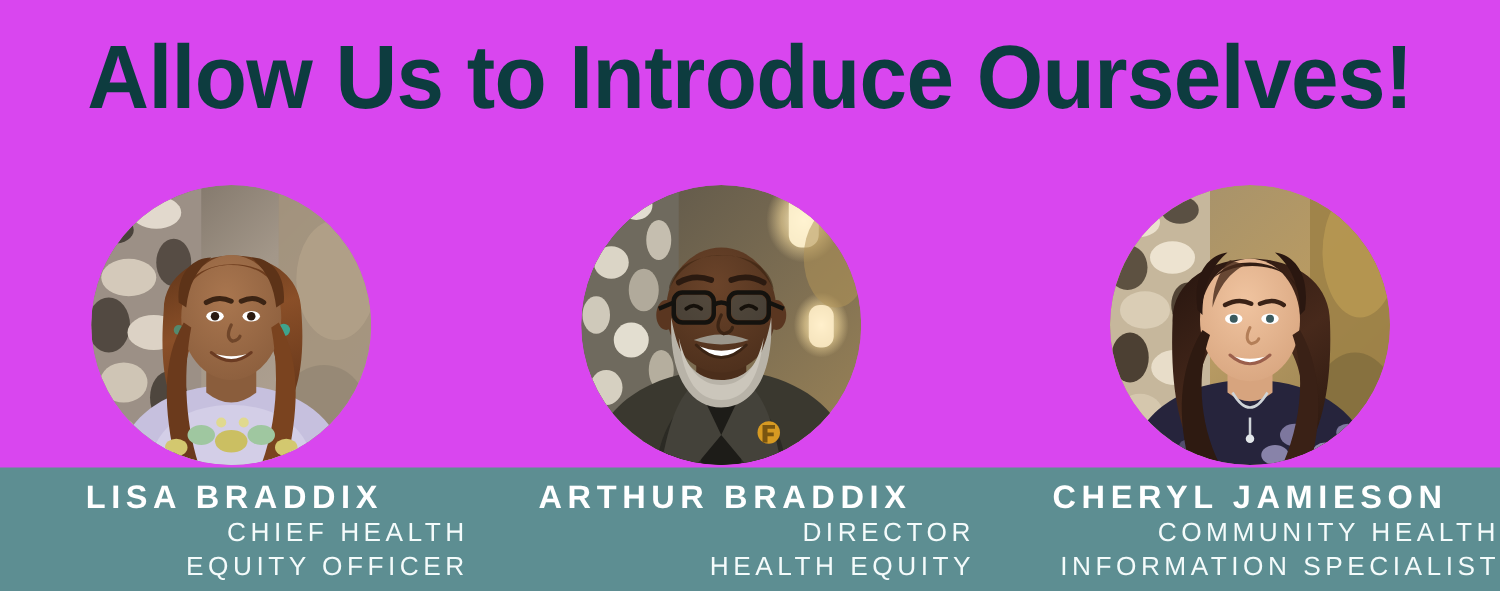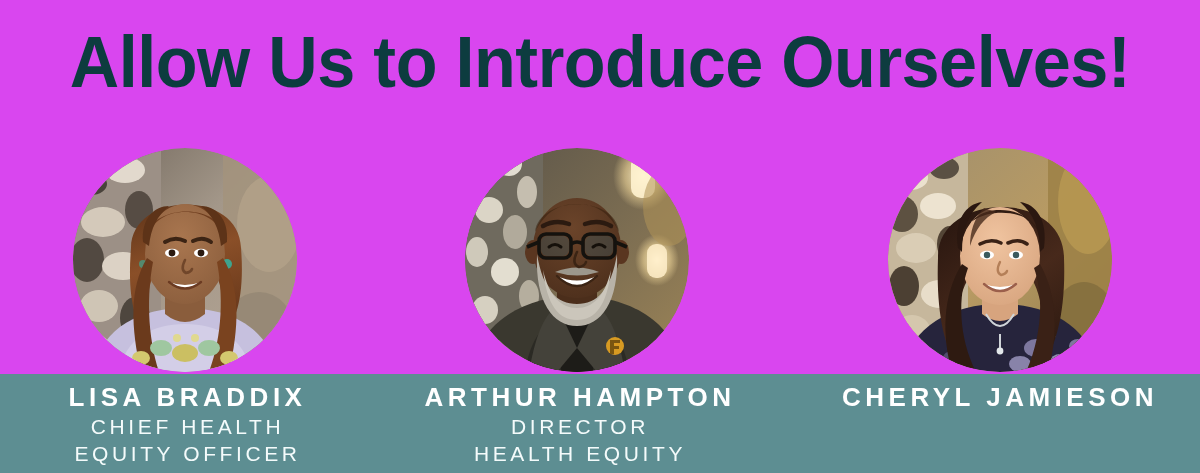--- a/index.html
+++ b/index.html
@@ -73,20 +73,21 @@
     color:#ffffff;
   }
   .person-title {
     font-family:"Liberation Sans", sans-serif;
     font-weight:300;
     font-size:21px;
     letter-spacing:3.6px;
     line-height:1.32;
     color:#f4fbfb;
     white-space:nowrap;
+    text-align:right;
   }
   .person-title-line { display:block; }
 </style>
 </head>
 <body>
 
 <div id="banner">
 
   <h1 id="headline">Allow Us to Introduce Ourselves!</h1>
 
@@ -364,24 +365,28 @@
 
   <div class="person-text" id="text-1">
     <div class="person-name">LISA BRADDIX</div>
     <div class="person-title">
       <span class="person-title-line">CHIEF HEALTH</span>
       <span class="person-title-line">EQUITY OFFICER</span>
     </div>
   </div>
 
   <div class="person-text" id="text-2">
-    <div class="person-name">ARTHUR HAMPTON</div>
+    <div class="person-name">ARTHUR BRADDIX</div>
     <div class="person-title">
       <span class="person-title-line">DIRECTOR</span>
       <span class="person-title-line">HEALTH EQUITY</span>
     </div>
   </div>
 
   <div class="person-text" id="text-3">
     <div class="person-name">CHERYL JAMIESON</div>
+    <div class="person-title">
+      <span class="person-title-line">COMMUNITY HEALTH</span>
+      <span class="person-title-line">INFORMATION SPECIALIST</span>
+    </div>
   </div>
 
 </div>
 
 </body></html>

